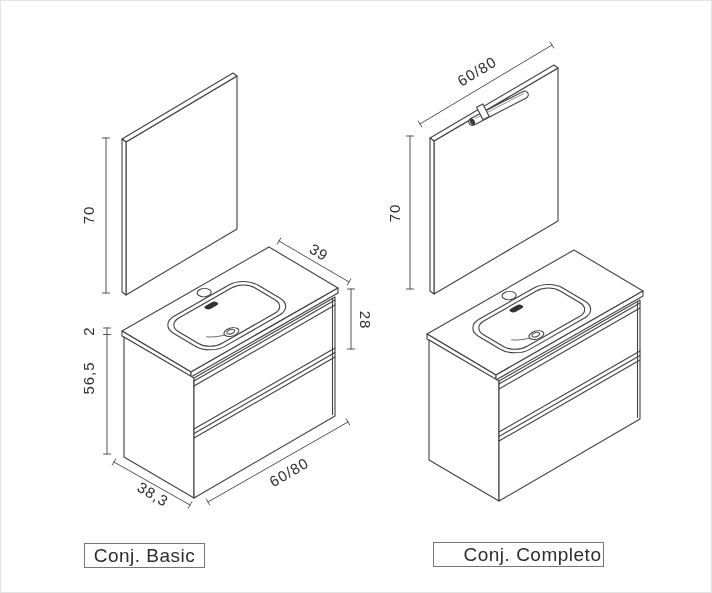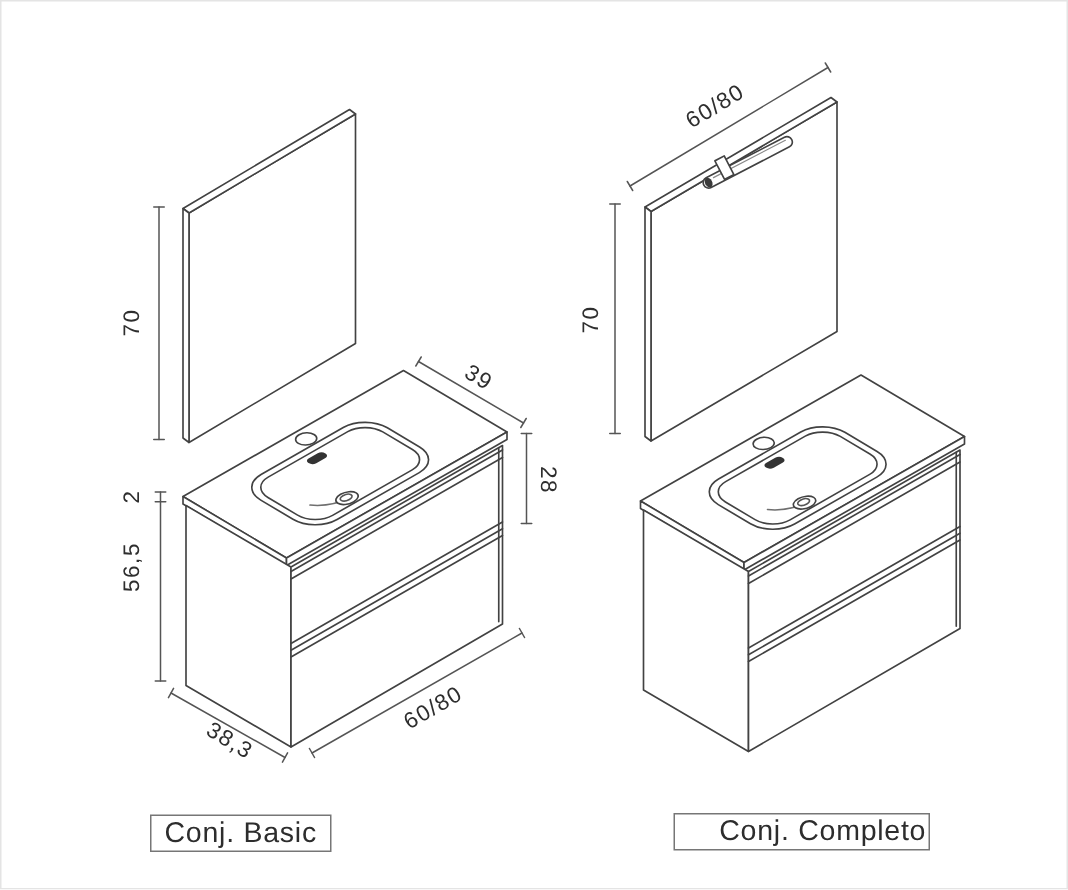--- a/index.html
+++ b/index.html
@@ -27,21 +27,20 @@
     box-sizing:border-box;
     border:1.5px solid #767676;
     background:#fff;
     display:flex;
     align-items:center;
     justify-content:center;
     color:#2d2d2d;
     font-size:19px;
     letter-spacing:0.5px;
     white-space:nowrap;
-    margin-left:16px;
   }
 </style>
 </head>
 <body>
 
 <div id="stage">
 
   <svg id="drawing-svg" width="712" height="593" viewBox="0 0 712 593" fill="none" stroke="#424242" stroke-width="1.1" stroke-linecap="round" stroke-linejoin="round">
 
     <g>

